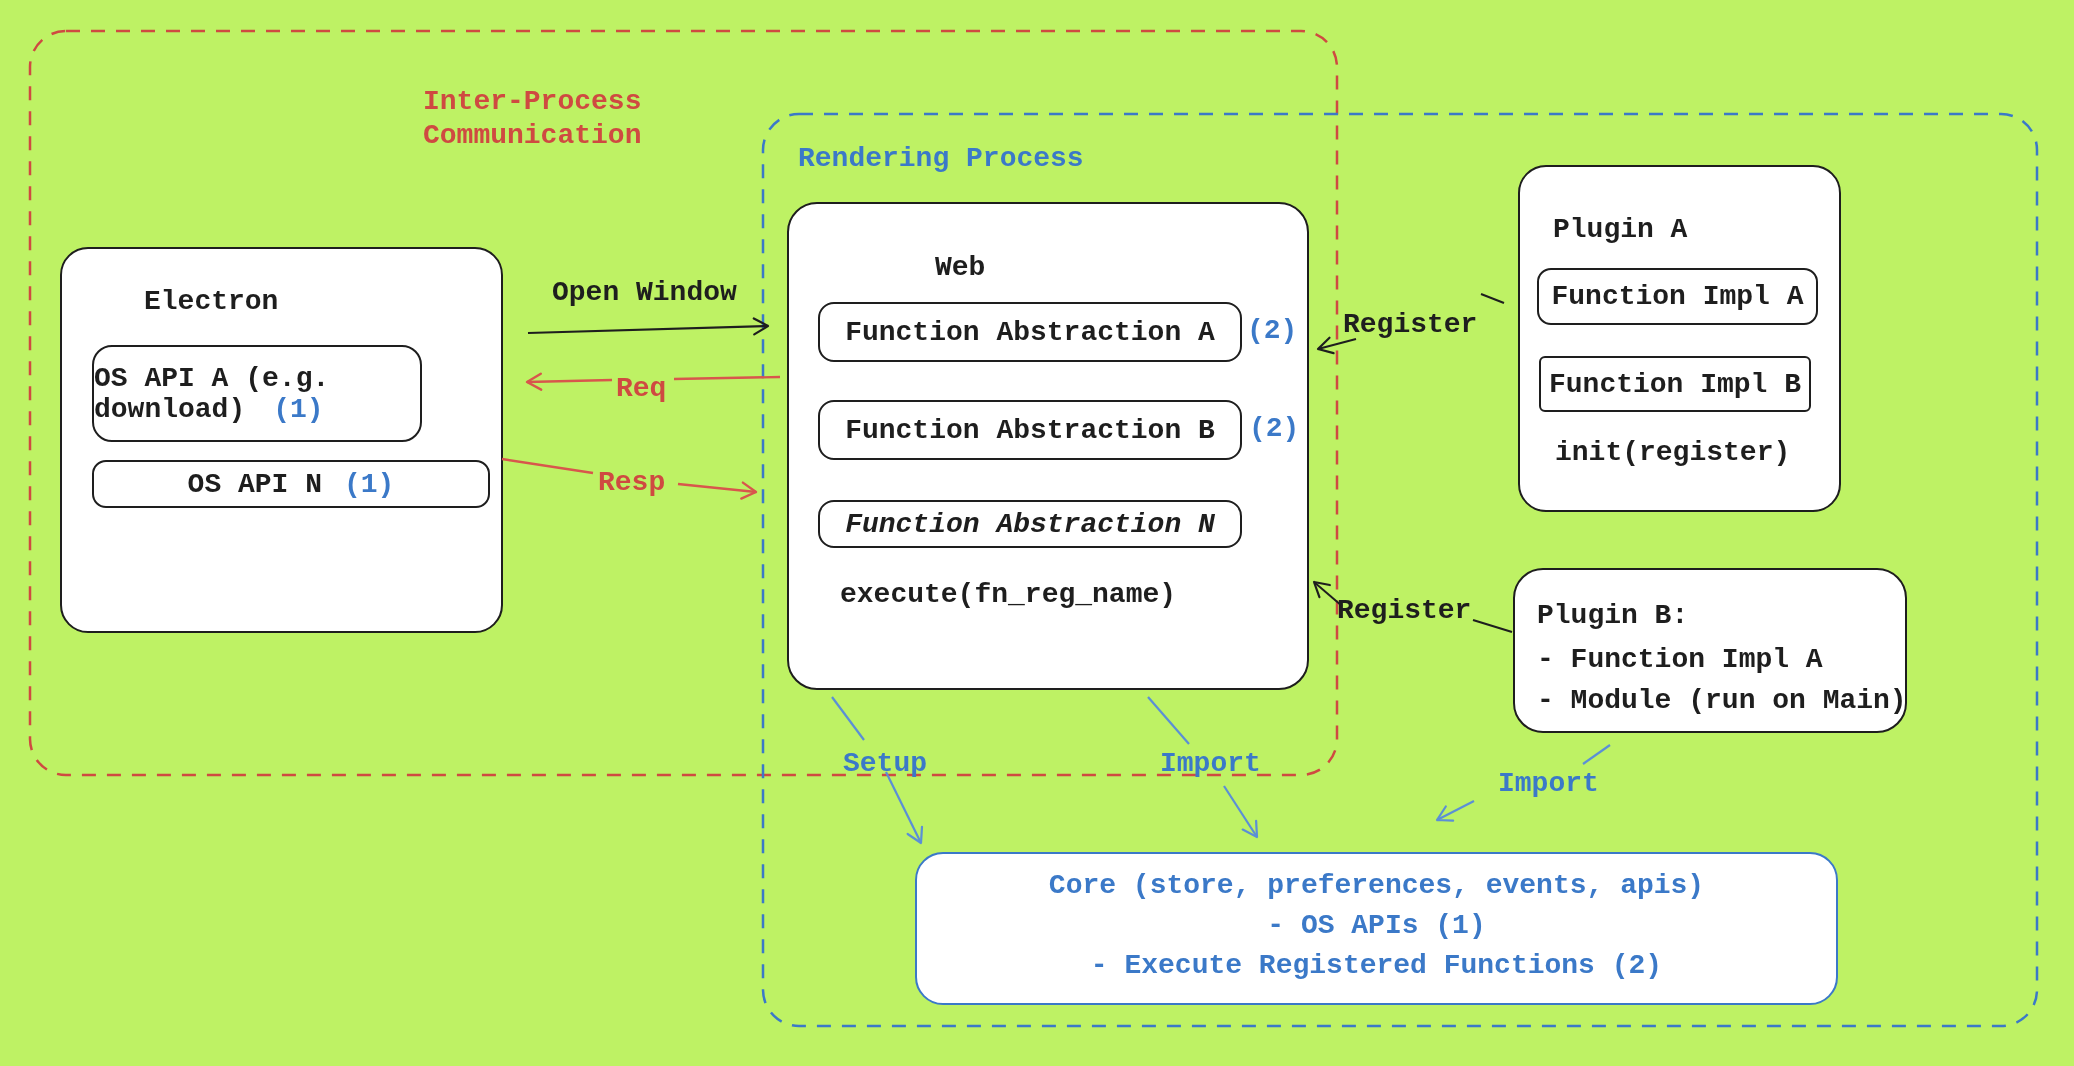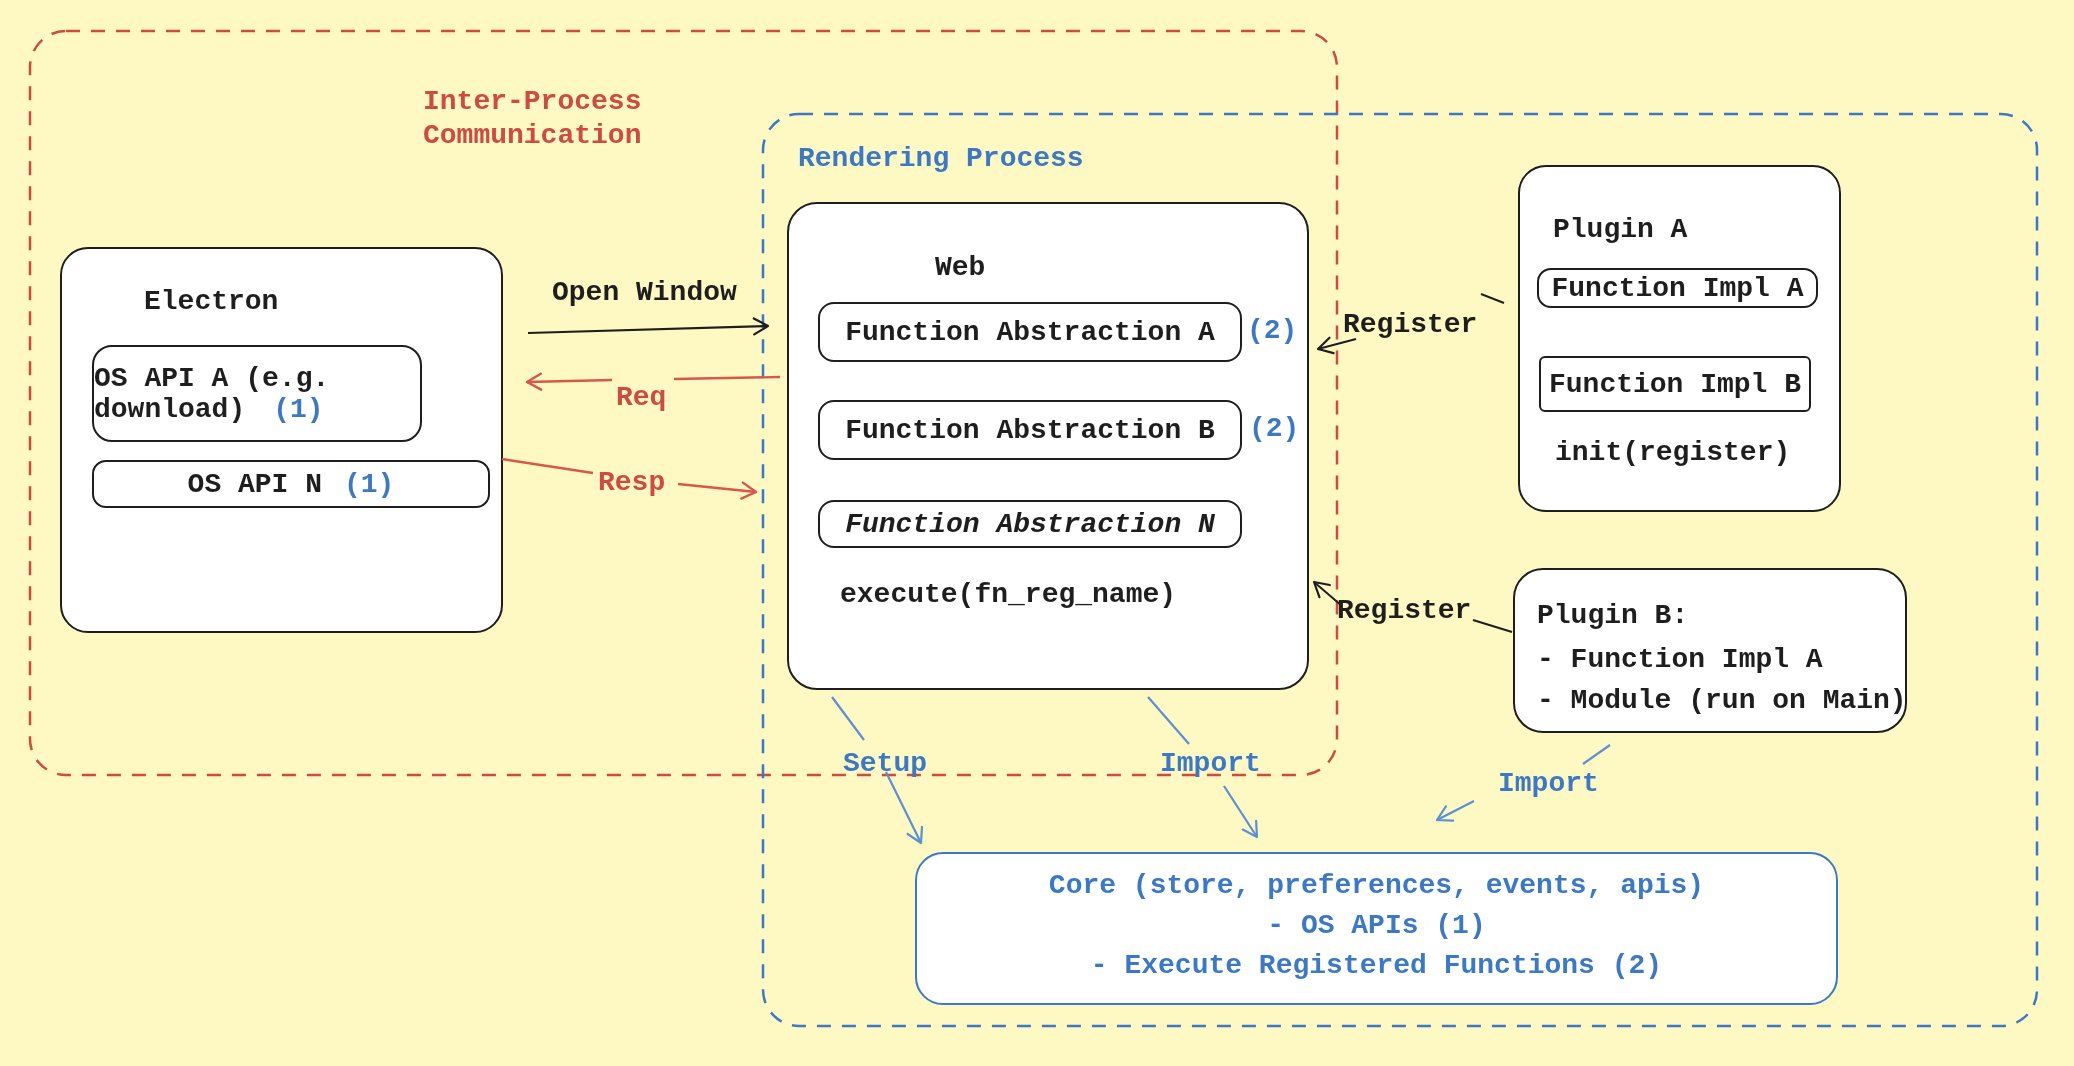--- a/index.html
+++ b/index.html
@@ -1,17 +1,17 @@
 <!DOCTYPE html>
 <html><head>
 <meta charset="utf-8">
 <style>
   html,body{margin:0;padding:0;background:#ffffff;}
   #canvas{
-    position:relative;width:2074px;height:1066px;overflow:hidden;background:#fef9c3;
+    position:relative;width:2074px;height:1066px;overflow:hidden;background:#bef264;
     font-family:"Liberation Mono","DejaVu Sans Mono",monospace;
     font-weight:600;font-size:28px;color:#1e1e1e;
   }
   .lbl{position:absolute;white-space:pre;line-height:34px;}
   .red{color:#cf4a41;}
   .blue{color:#3b79c8;}
   .box{
     position:absolute;background:#ffffff;border:2px solid #1e1e1e;
     box-sizing:border-box;
   }
@@ -47,21 +47,21 @@
     <div><span>download)</span><span class="gap28"></span><span class="blue">(1)</span></div>
   </div>
 
   <div class="box center-row" style="left:92px;top:460px;width:398px;height:48px;border-radius:14px;">
     <span>OS API N</span>
       <span class="gap22"></span>
       <span class="blue">(1)</span>
   </div>
 
   <div class="lbl" style="left:552px;top:276px;">Open Window</div>
-  <div class="lbl red" style="left:616px;top:381px;">Req</div>
+  <div class="lbl red" style="left:616px;top:372px;">Req</div>
   <div class="lbl red" style="left:598px;top:466px;">Resp</div>
 
   <div class="box" style="left:787px;top:202px;width:522px;height:488px;border-radius:30px;"></div>
   <div class="lbl" style="left:935px;top:251px;">Web</div>
 
   <div class="box center-row" style="left:818px;top:302px;width:424px;height:60px;border-radius:16px;">
     <span>Function Abstraction A</span>
   </div>
   <div class="lbl blue" style="left:1247px;top:314px;">(2)</div>
 
@@ -78,21 +78,21 @@
 
   <div class="lbl blue" style="left:843px;top:747px;">Setup</div>
   <div class="lbl blue" style="left:1160px;top:747px;">Import</div>
   <div class="lbl blue" style="left:1498px;top:767px;">Import</div>
 
   <div class="lbl" style="left:1343px;top:308px;">Register</div>
   <div class="lbl" style="left:1337px;top:594px;">Register</div>
 
   <div class="box" style="left:1518px;top:165px;width:323px;height:347px;border-radius:28px;"></div>
   <div class="lbl" style="left:1553px;top:213px;">Plugin A</div>
-  <div class="box center-row" style="left:1537px;top:268px;width:281px;height:40px;border-radius:14px;">
+  <div class="box center-row" style="left:1537px;top:268px;width:281px;height:57px;border-radius:14px;">
     <span>Function Impl A</span>
   </div>
   <div class="box center-row" style="left:1539px;top:356px;width:272px;height:56px;border-radius:6px;">
     <span>Function Impl B</span>
   </div>
   <div class="lbl" style="left:1555px;top:436px;">init(register)</div>
 
   <div class="box" style="left:1513px;top:568px;width:394px;height:165px;border-radius:30px;"></div>
   <div class="lbl" style="left:1537px;top:599px;">Plugin B:</div>
   <div class="lbl" style="left:1537px;top:643px;">- Function Impl A</div>

